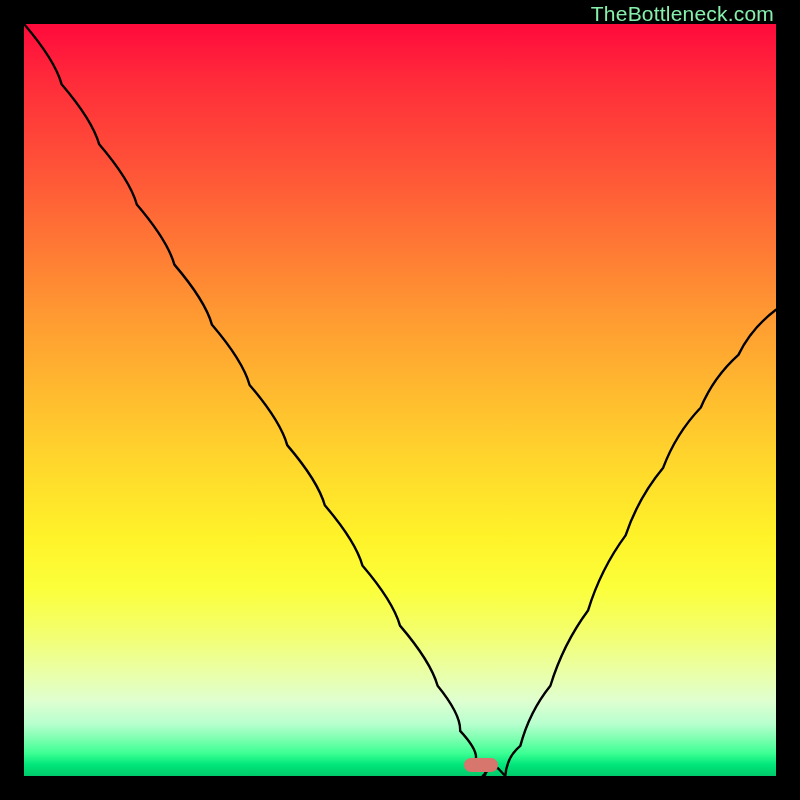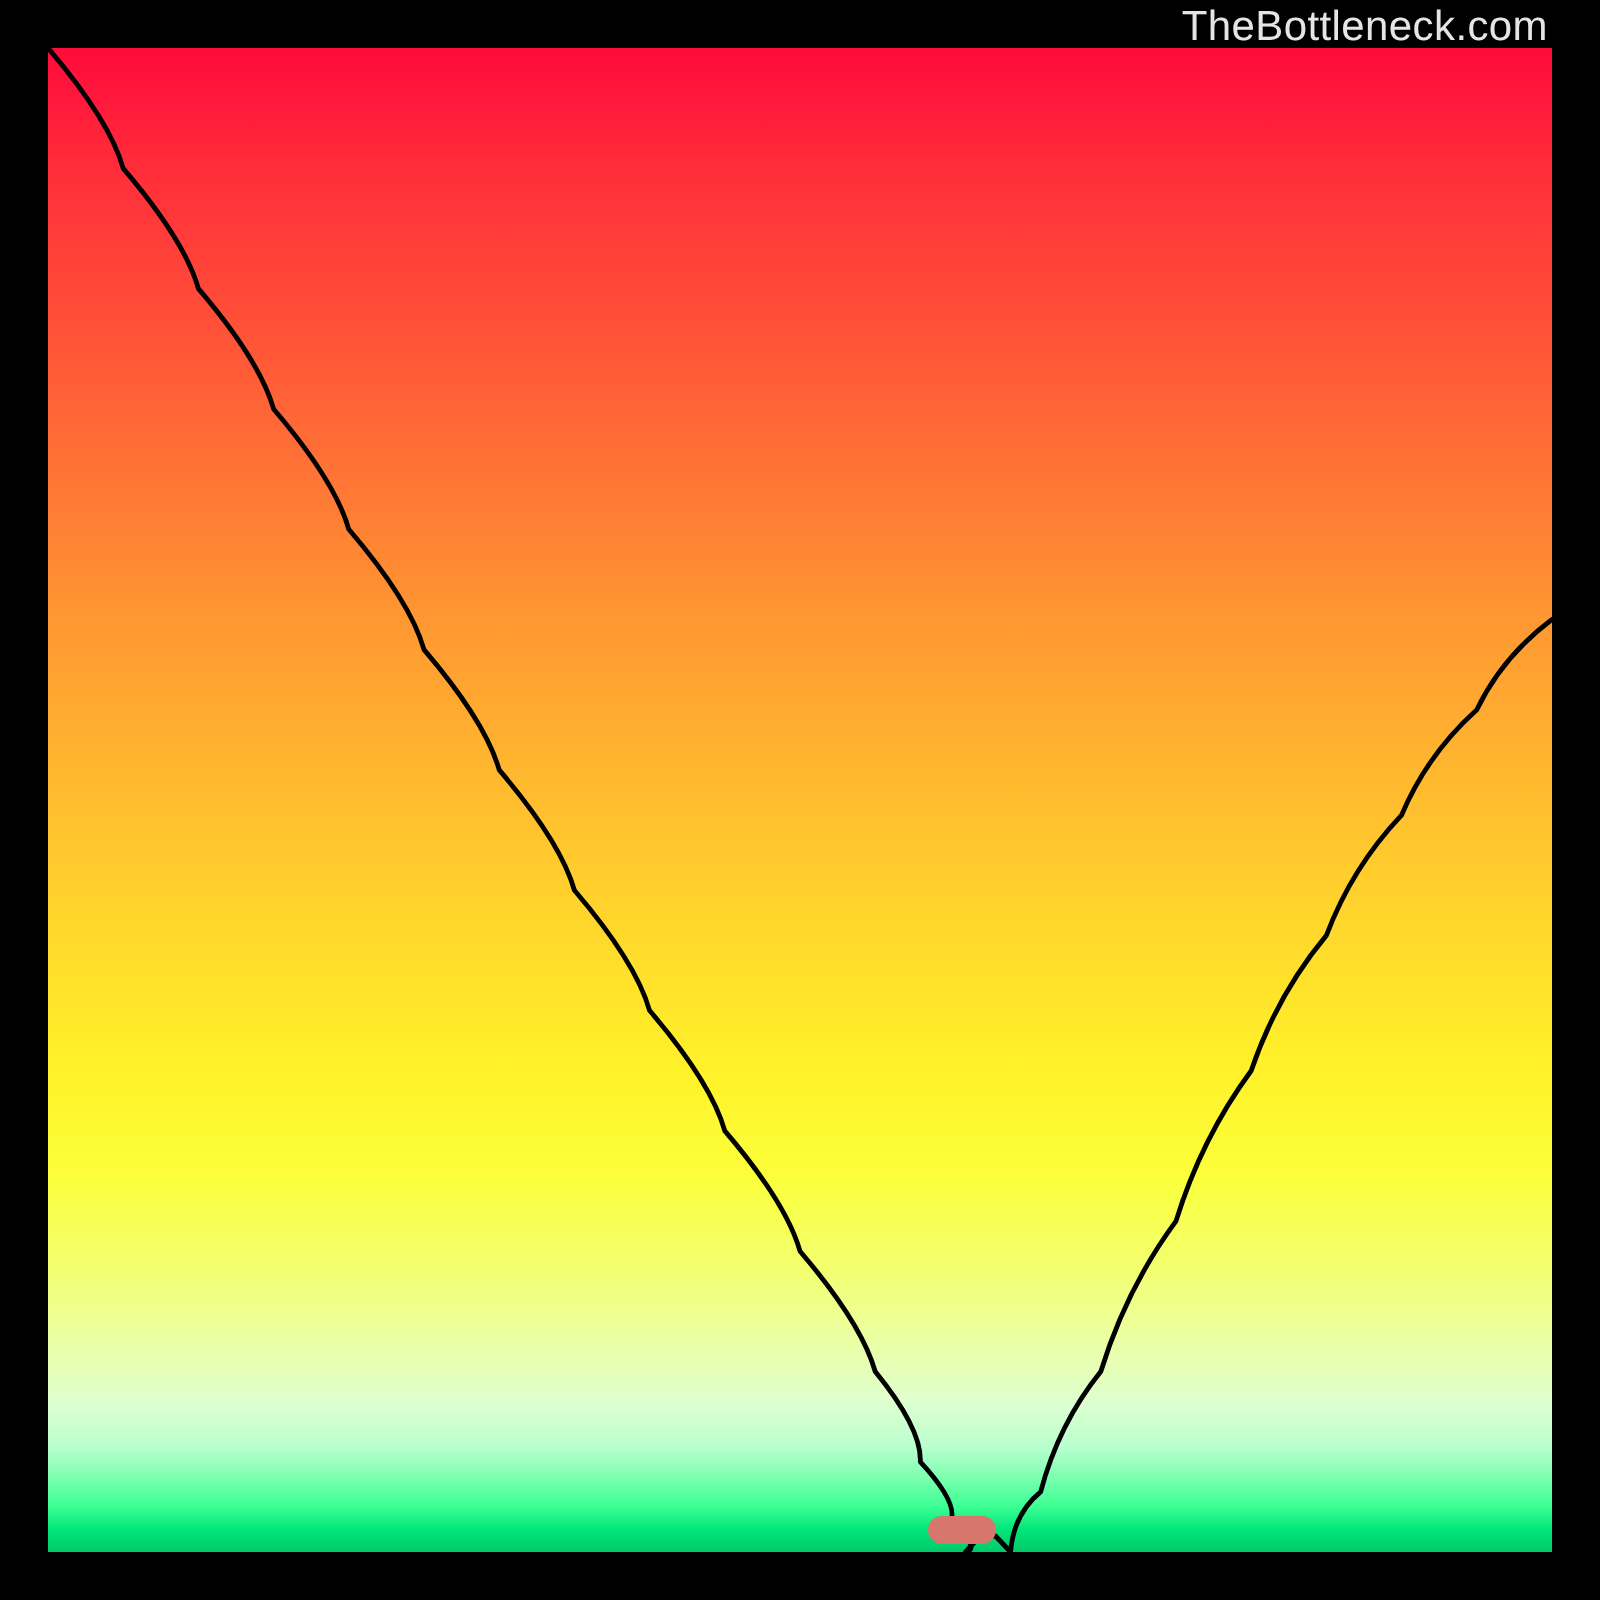--- a/index.html
+++ b/index.html
@@ -58,21 +58,21 @@
     height: 14px;
     background: #d6766d;
     border-radius: 7px;
   }
   .watermark {
     position: absolute;
     top: 2px;
     right: 26px;
     font-family: Arial, Helvetica, sans-serif;
     font-size: 21px;
-    color: #e5e5e5;
+    color: #86efac;
     letter-spacing: 0.2px;
     user-select: none;
   }
 </style>
 </head>
 <body>
 
 <div class="frame">
 
   <div class="watermark">TheBottleneck.com</div>

